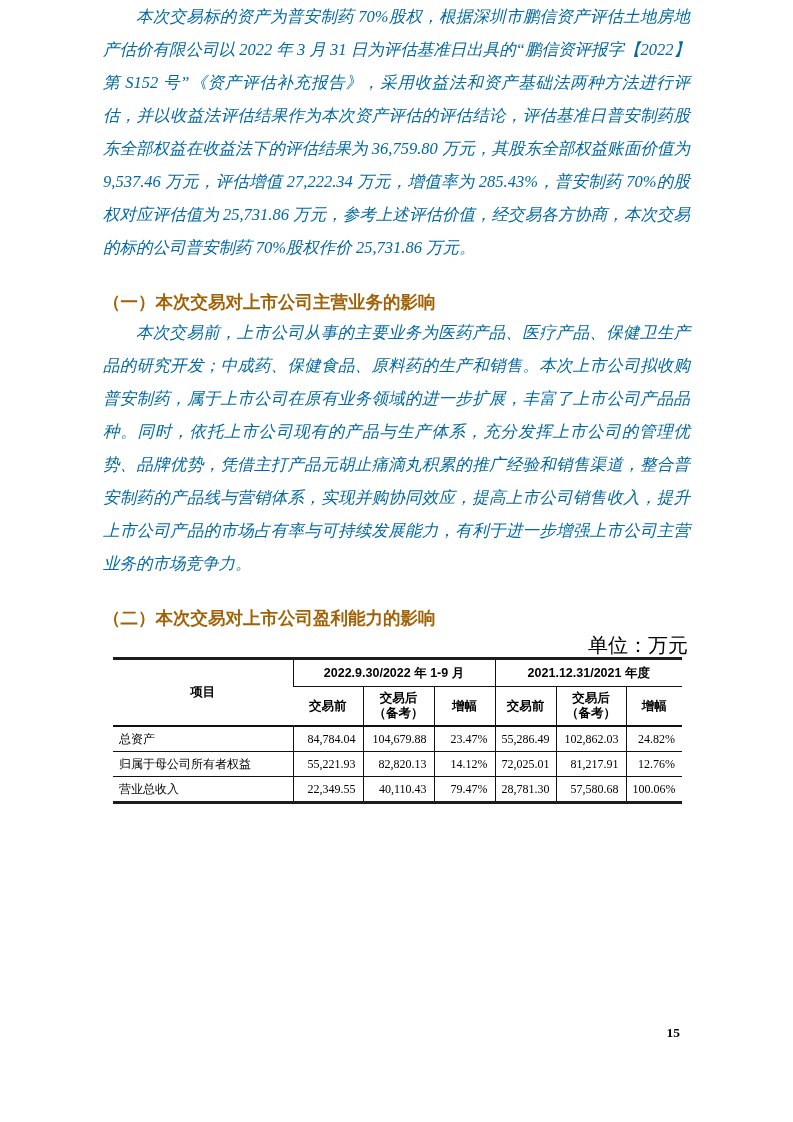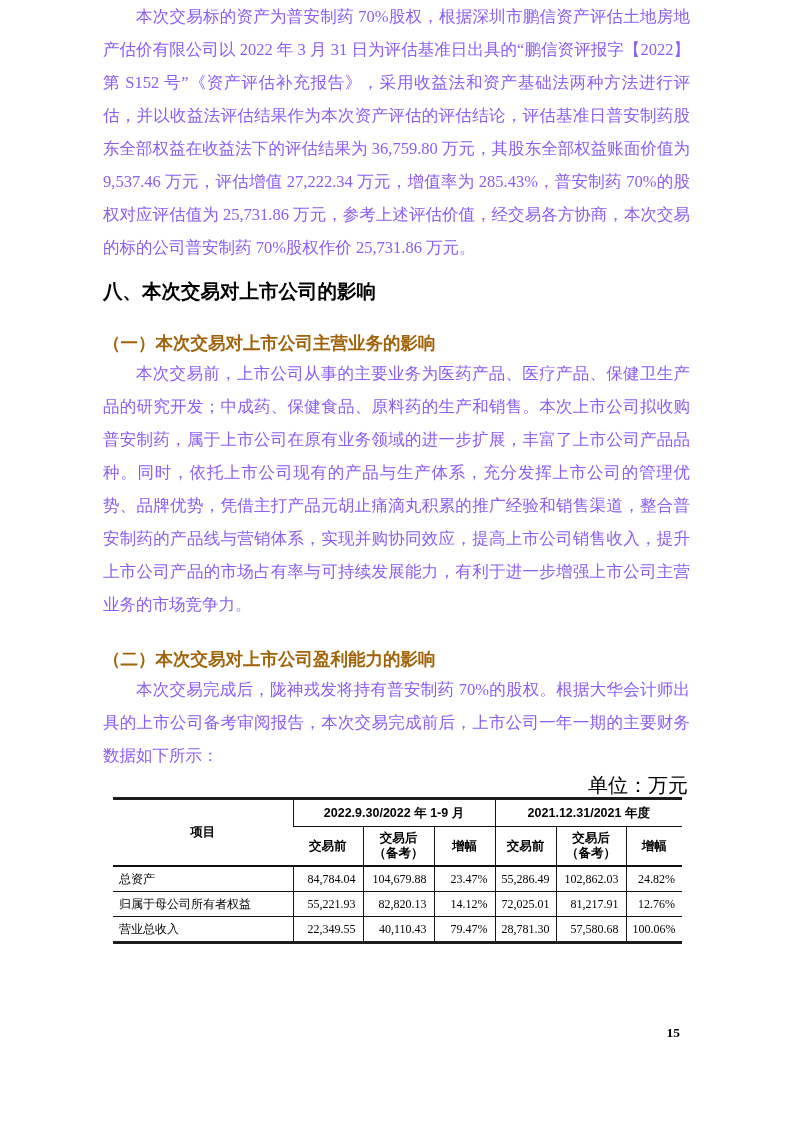--- a/index.html
+++ b/index.html
@@ -21,21 +21,22 @@
     left: 103px;
     top: 0;
     width: 587px;
   }
   p.body-para {
     margin: 0;
     font-size: 16.5px;
     line-height: 33px;
     text-align: justify;
     text-indent: 2em;
-    color: #8b5cf6;
+    color: #0369a1;
+    font-style: italic;
   }
   .para-intro { margin-top: 89px; }
   .para-sub1  { margin-top: 13px; }
   .para-sub2  { margin-top: 8px; }
   h1.sec-heading {
     margin: 13px 0 0 0;
     font-family: "Liberation Sans", "DejaVu Sans", sans-serif;
     font-weight: bold;
     font-size: 19.5px;
     line-height: 28px;
@@ -119,29 +120,27 @@
   }
 </style>
 </head>
 <body>
 
 <div class="page">
   <div class="content">
 
     <p class="body-para para-intro">本次交易标的资产为普安制药 70%股权，根据深圳市鹏信资产评估土地房地产估价有限公司以 2022 年 3 月 31 日为评估基准日出具的“鹏信资评报字【2022】第 S152 号”《资产评估补充报告》，采用收益法和资产基础法两种方法进行评估，并以收益法评估结果作为本次资产评估的评估结论，评估基准日普安制药股东全部权益在收益法下的评估结果为 36,759.80 万元，其股东全部权益账面价值为 9,537.46 万元，评估增值 27,222.34 万元，增值率为 285.43%，普安制药 70%的股权对应评估值为 25,731.86 万元，参考上述评估价值，经交易各方协商，本次交易的标的公司普安制药 70%股权作价 25,731.86 万元。</p>
 
-    <h1 class="sec-heading">八、本次交易对上市公司的影响</h1>
 
     <h2 class="subsec-heading">（一）本次交易对上市公司主营业务的影响</h2>
 
     <p class="body-para para-sub1">本次交易前，上市公司从事的主要业务为医药产品、医疗产品、保健卫生产品的研究开发；中成药、保健食品、原料药的生产和销售。本次上市公司拟收购普安制药，属于上市公司在原有业务领域的进一步扩展，丰富了上市公司产品品种。同时，依托上市公司现有的产品与生产体系，充分发挥上市公司的管理优势、品牌优势，凭借主打产品元胡止痛滴丸积累的推广经验和销售渠道，整合普安制药的产品线与营销体系，实现并购协同效应，提高上市公司销售收入，提升上市公司产品的市场占有率与可持续发展能力，有利于进一步增强上市公司主营业务的市场竞争力。</p>
 
     <h2 class="subsec-heading sub2-heading">（二）本次交易对上市公司盈利能力的影响</h2>
 
-    <p class="body-para para-sub2">本次交易完成后，陇神戎发将持有普安制药 70%的股权。根据大华会计师出具的上市公司备考审阅报告，本次交易完成前后，上市公司一年一期的主要财务数据如下所示：</p>
 
     <div class="unit-note">单位：万元</div>
 
     <table class="fin-table">
       <colgroup>
         <col style="width:180px">
         <col style="width:70px">
         <col style="width:71px">
         <col style="width:61px">
         <col style="width:61px">

